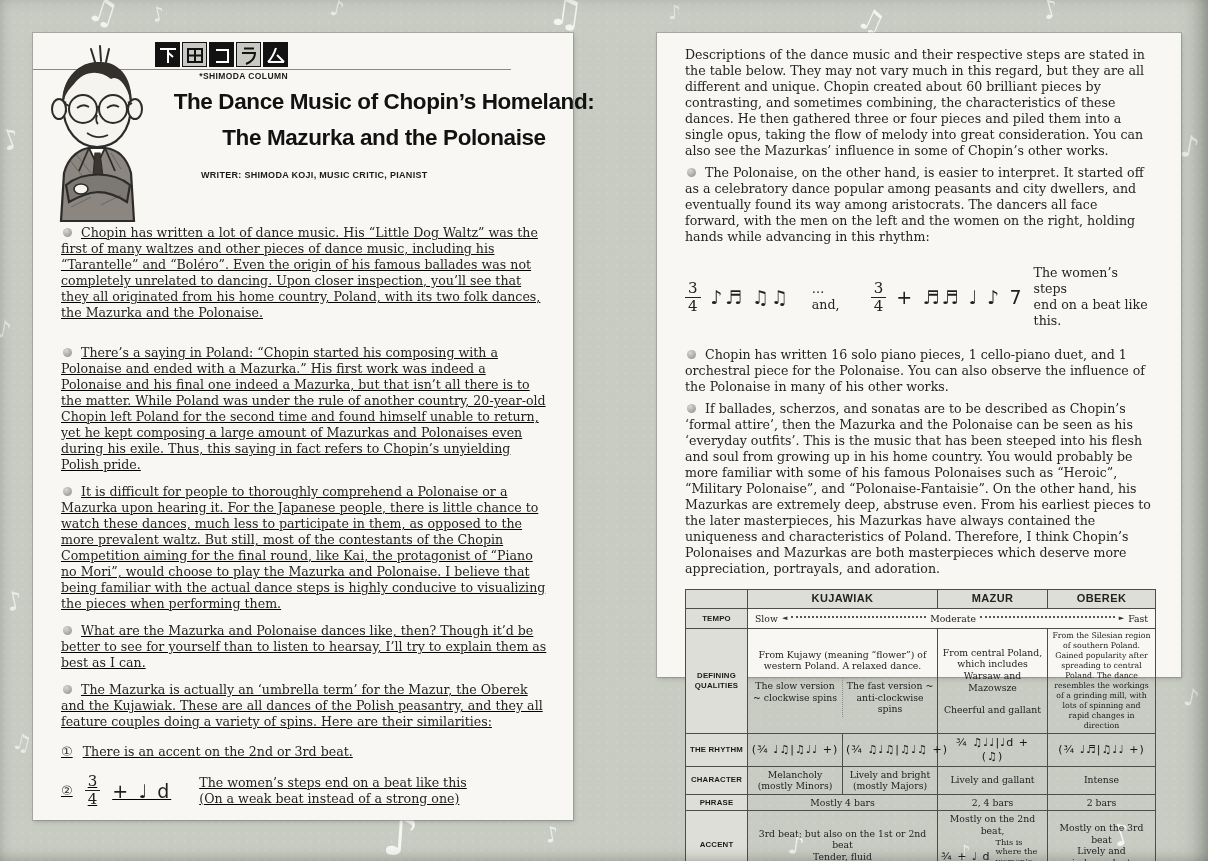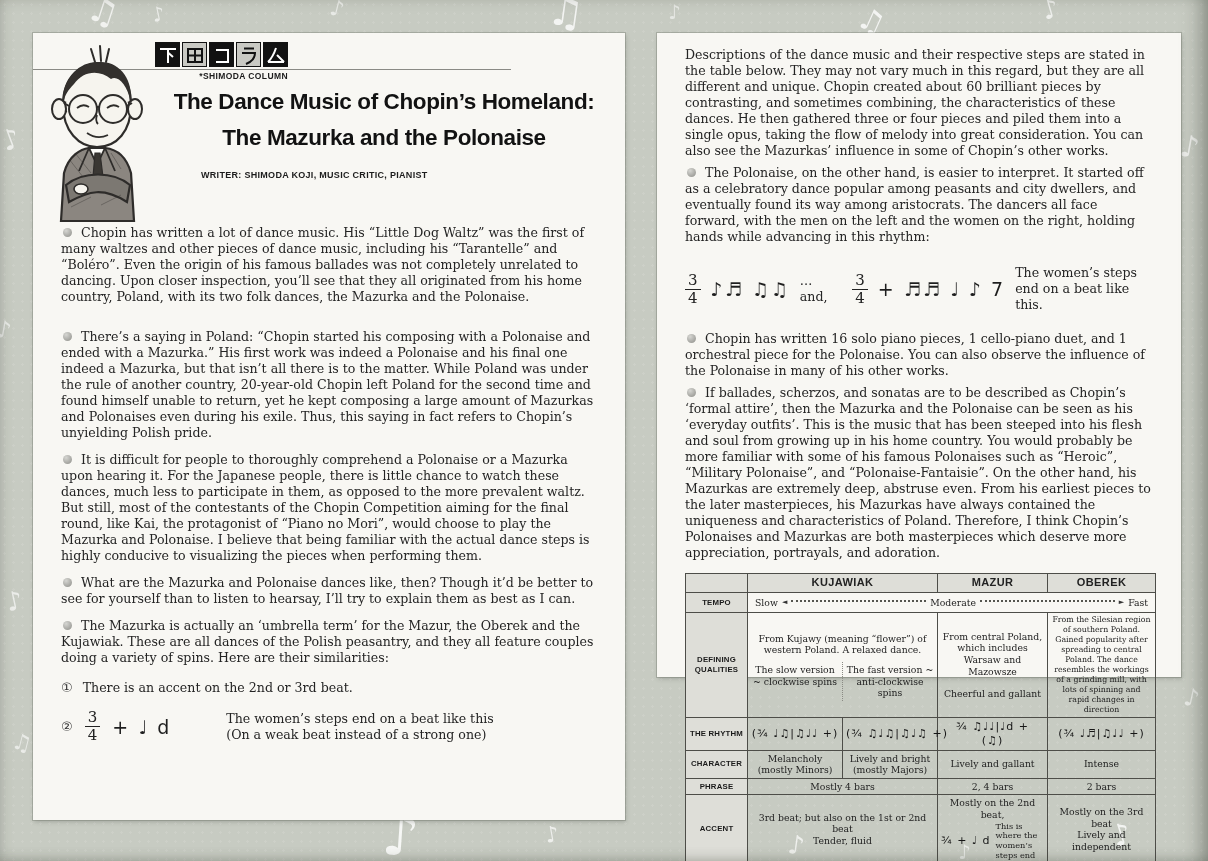--- a/index.html
+++ b/index.html
@@ -10,21 +10,21 @@
         background-image:radial-gradient(rgba(255,255,255,.10) 1px, transparent 1.4px);
         background-size:9px 9px;}
   #page:after{content:"";position:absolute;inset:0;pointer-events:none;
         box-shadow:inset -16px 0 20px -10px rgba(70,76,66,.5),
                    inset 0 -8px 14px -8px rgba(70,76,66,.28),
                    inset 8px 0 14px -8px rgba(70,76,66,.25);}
   .doodle{position:absolute;color:#ffffff;font-family:"DejaVu Sans",sans-serif;
           pointer-events:none;line-height:1;}
   .panel{position:absolute;top:33px;background:#f8f7f3;
          box-shadow:0 0 0 1px rgba(110,115,103,.35), 1px 2px 4px rgba(60,65,55,.25);}
-  #panel-left{left:33px;width:592px;height:787px;}
+  #panel-left{left:33px;width:540px;height:787px;text-decoration:underline;}
   #panel-right{left:657px;width:524px;height:644px;}
 
   
   .hdr{position:relative;height:192px;}
   .hline{position:absolute;top:36px;left:0;width:478px;height:1px;background:#8a8a85;z-index:0;}
   .portrait{position:absolute;left:8px;top:6px;z-index:1;}
   .logo-row{position:absolute;left:122px;top:9px;display:flex;gap:2px;z-index:1;}
   .tile{width:25px;height:25px;display:flex;align-items:center;justify-content:center;}
   .tile.dark{background:#121212;}
   .tile.light{background:#c9c9c3;box-shadow:inset 0 0 0 1px #121212;}
@@ -54,21 +54,21 @@
   .frac{display:inline-flex;flex-direction:column;align-items:center;line-height:1;
       font-family:"DejaVu Serif",serif;font-size:14px;color:#222;}
   .frac .num{border-bottom:1.3px solid #222;padding:0 3px 1px;}
   .frac .den{padding-top:1px;}
   .frac.big{font-size:15px;}
   .music{font-family:"DejaVu Sans",sans-serif;font-size:19px;color:#1e1e1e;letter-spacing:2px;white-space:nowrap;}
   .cap2{font-size:12.6px;line-height:16px;}
 
   
   .rhythm-strip{display:flex;align-items:center;gap:10px;margin:20px 0 18px 0;}
-  .rhythm-strip .andtxt{margin:0 0;}
+  .rhythm-strip .andtxt{margin:0 12px;}
   .rhythm-strip .cap{margin-left:auto;text-align:left;}
 
   
   table.dance{border-collapse:collapse;margin-top:12px;width:470px;table-layout:fixed;
       font-size:9.3px;line-height:1.25;color:#222;}
   table.dance td,table.dance th{border:1px solid #4d4d48;padding:2px 3px;text-align:center;vertical-align:middle;}
   table.dance{border:1.5px solid #3d3d38;}
   th.rowlab,td.rowlab,tr.thead th{background:#deded8;}
   .lab{font-family:"Liberation Sans",sans-serif;font-weight:bold;font-size:7.8px;letter-spacing:.2px;color:#1a1a1a;}
   tr.thead th{font-family:"Liberation Sans",sans-serif;font-weight:bold;font-size:11px;letter-spacing:.4px;}
@@ -200,21 +200,21 @@
         <span class="circled">①</span>
         <span>There is an accent on the 2nd or 3rd beat.</span>
       </div>
       <div class="sim2">
         <span class="circled">②</span>
         <span class="frac big">
           <span class="num">3</span>
           <span class="den">4</span>
         </span>
         <span class="music">+ ♩ d</span>
-        <span class="cap2" style="margin-left:43px">
+        <span class="cap2" style="margin-left:16px">
           <span style="display:block">The women’s steps end on a beat like this</span>
           <span style="display:block">(On a weak beat instead of a strong one)</span>
         </span>
       </div>
     </div>
   </div>
 
   <div class="panel" id="panel-right">
     <div class="body-r">
       <p class="para tight"><span>Descriptions of the dance music and their respective steps are stated in the table below. They may not vary much in this regard, but they are all different and unique. Chopin created about 60 brilliant pieces by contrasting, and sometimes combining, the characteristics of these dances. He then gathered three or four pieces and piled them into a single opus, taking the flow of melody into great consideration. You can also see the Mazurkas’ influence in some of Chopin’s other works.</span></p>

